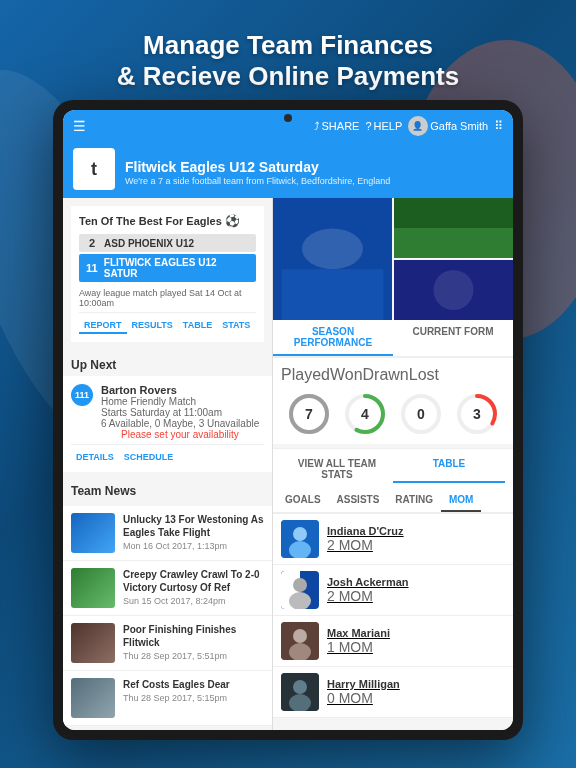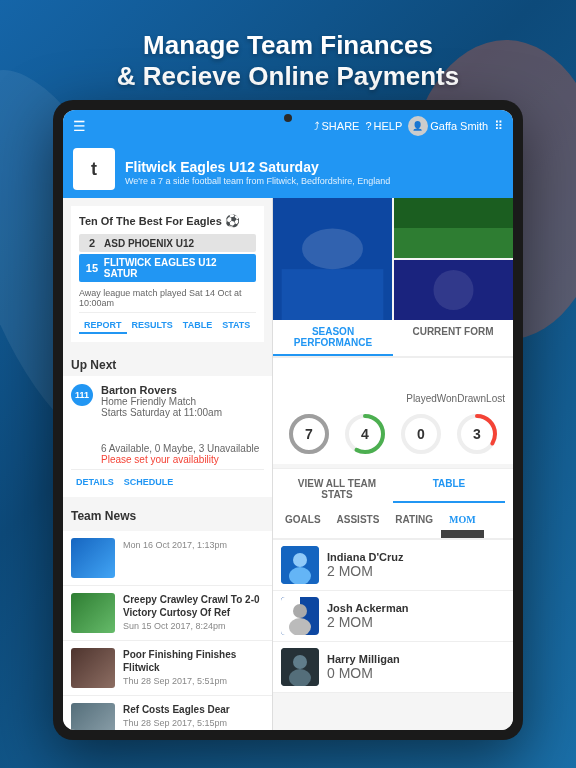--- a/index.html
+++ b/index.html
@@ -210,22 +210,22 @@
     }
 
     .up-next-card {
       background: white;
       padding: 8px;
       margin: 0 0 4px;
     }
     .fixture-title { font-size: 11px; font-weight: bold; color: #333; }
     .fixture-type { font-size: 10px; color: #666; }
     .fixture-time { font-size: 10px; color: #666; }
-    .fixture-avail { font-size: 10px; color: #666; margin-top: 25px; }
-    .avail-link { font-size: 10px; color: #f44336; cursor: pointer; }
+    .fixture-avail { font-size: 10px; color: #666; }
+    .avail-link { font-size: 10px; color: #f44336; cursor: pointer; margin-left: 20px; }
 
     .fixture-icon {
       width: 22px; height: 22px;
       background: #2196F3;
       border-radius: 50%;
       display: flex; align-items: center; justify-content: center;
       color: white; font-size: 9px; font-weight: bold;
       flex-shrink: 0;
     }
     .fixture-row { display: flex; gap: 8px; align-items: flex-start; }
@@ -318,25 +318,24 @@
     }
     .stats-tab.active {
       color: #2196F3;
       border-bottom: 2px solid #2196F3;
     }
 
     
     .perf-section { background: white; padding: 8px; margin-bottom: 4px; }
     .perf-labels {
       display: flex;
-      justify-content: flex-end;
-      font-size: 10px;
+      justify-content: flex-start;
+      font-size: 16px;
       color: #666;
       margin-bottom: 8px;
-      margin-top: 27px;
     }
     .circles-row {
       display: flex;
       justify-content: space-around;
       align-items: center;
     }
     .stat-circle {
       display: flex;
       flex-direction: column;
       align-items: center;
@@ -374,22 +373,21 @@
     }
     .mom-tab {
       padding: 5px 8px;
       font-size: 10px;
       font-weight: bold;
       color: #666;
       cursor: pointer;
     }
     .mom-tab.active {
       color: #2196F3;
-      border-bottom: 8px solid #404040;
-      font-family: Liberation Serif, serif;
+      border-bottom: 2px solid #404040;
     }
 
     
     .player-list { background: white; }
     .player-row {
       display: flex;
       align-items: center;
       gap: 8px;
       padding: 6px 8px;
       border-bottom: 1px solid #eee;
@@ -397,21 +395,21 @@
     .player-avatar {
       width: 38px; height: 38px;
       border-radius: 4px;
       flex-shrink: 0;
       overflow: hidden;
     }
     .pa-blue { background: linear-gradient(135deg, #1565c0, #64b5f6); }
     .pa-striped { background: linear-gradient(135deg, #0d47a1, #ffffff); }
     .pa-brown { background: linear-gradient(135deg, #5d4037, #bcaaa4); }
     .pa-dark { background: linear-gradient(135deg, #263238, #607d8b); }
-    .player-info { flex: 1; }
+    .player-info { flex: 1; text-decoration: underline; }
     .player-name { font-size: 11px; font-weight: bold; color: #333; }
     .player-stat { font-size: 14px; color: #666; }
 
     
     .camera-dot {
       width: 8px; height: 8px;
       background: #2a2a2a;
       border-radius: 50%;
       position: absolute;
       top: 14px;
@@ -474,21 +472,21 @@
         <div class="match-section">
           <div class="match-title">
             <span>Ten Of The Best For Eagles</span>
             <span class="football-icon">⚽</span>
           </div>
           <div class="team-row away">
             <span class="score">2</span>
             <span class="name">ASD PHOENIX U12</span>
           </div>
           <div class="team-row home">
-            <span class="score">15</span>
+            <span class="score">11</span>
             <span class="name">FLITWICK EAGLES U12 SATUR</span>
           </div>
           <div class="match-info">Away league match played Sat 14 Oct at 10:00am</div>
           <div class="match-tabs">
             <span class="match-tab active">REPORT</span>
             <span class="match-tab">RESULTS</span>
             <span class="match-tab">TABLE</span>
             <span class="match-tab">STATS</span>
           </div>
         </div>
@@ -511,20 +509,21 @@
             <span class="action-tab">DETAILS</span>
             <span class="action-tab">SCHEDULE</span>
           </div>
         </div>
 
         <div class="section-title">Team News</div>
         <div class="news-section">
           <div class="news-item">
             <div class="news-thumb thumb-blue"></div>
             <div class="news-content">
+              <div class="news-title">Unlucky 13 For Westoning As Eagles Take Flight</div>
               <div class="news-date">Mon 16 Oct 2017, 1:13pm</div>
             </div>
           </div>
           <div class="news-item">
             <div class="news-thumb thumb-green"></div>
             <div class="news-content">
               <div class="news-title">Creepy Crawley Crawl To 2-0 Victory Curtosy Of Ref</div>
               <div class="news-date">Sun 15 Oct 2017, 8:24pm</div>
             </div>
           </div>
@@ -652,20 +651,33 @@
                 <circle cx="19" cy="14" r="7" fill="#aaa"></circle>
                 <ellipse cx="19" cy="30" rx="11" ry="9" fill="#bbb"></ellipse>
               </svg>
             </div>
             <div class="player-info">
               <div class="player-name">Josh Ackerman</div>
               <div class="player-stat">2 MOM</div>
             </div>
           </div>
           <div class="player-row">
+            <div class="player-avatar pa-brown">
+              <svg width="38" height="38" viewBox="0 0 38 38">
+                <rect width="38" height="38" fill="#5d4037"></rect>
+                <circle cx="19" cy="14" r="7" fill="#bcaaa4"></circle>
+                <ellipse cx="19" cy="30" rx="11" ry="9" fill="#a1887f"></ellipse>
+              </svg>
+            </div>
+            <div class="player-info">
+              <div class="player-name">Max Mariani</div>
+              <div class="player-stat">1 MOM</div>
+            </div>
+          </div>
+          <div class="player-row">
             <div class="player-avatar pa-dark">
               <svg width="38" height="38" viewBox="0 0 38 38">
                 <rect width="38" height="38" fill="#263238"></rect>
                 <circle cx="19" cy="14" r="7" fill="#607d8b"></circle>
                 <ellipse cx="19" cy="30" rx="11" ry="9" fill="#546e7a"></ellipse>
               </svg>
             </div>
             <div class="player-info">
               <div class="player-name">Harry Milligan</div>
               <div class="player-stat">0 MOM</div>

